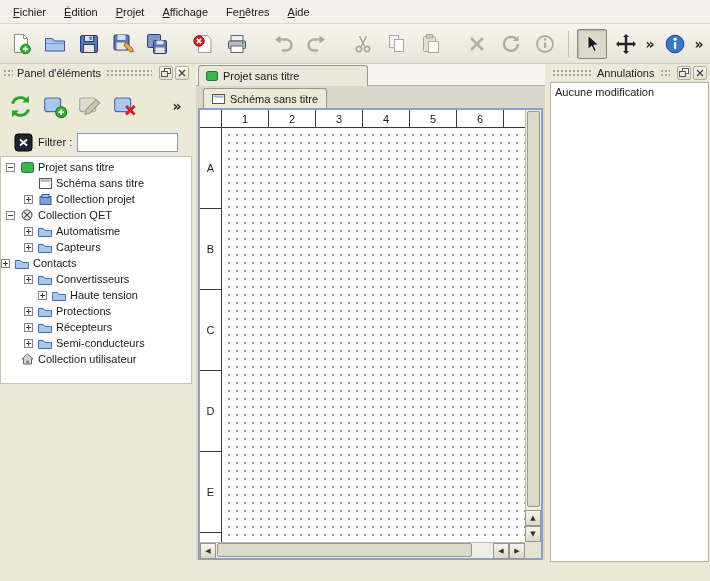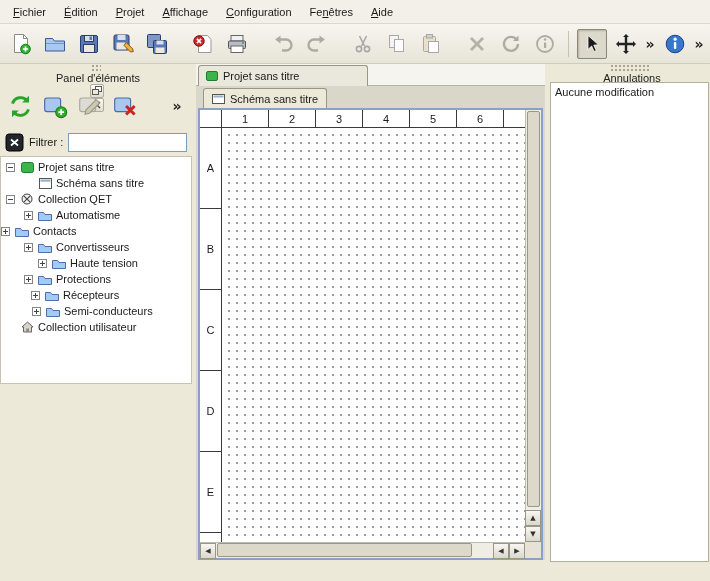--- a/index.html
+++ b/index.html
@@ -23,37 +23,37 @@
   .tbtn { width:30px; height:30px; display:flex; align-items:center; justify-content:center;
     margin:0 2px; border:1px solid transparent; border-radius:2px; flex:none; }
   .tbtn.pressed { border:1px solid #8a8678; background:#dcd8ca; box-shadow:inset 1px 1px 2px rgba(0,0,0,.18); }
   .tgap { width:12px; flex:none; }
   .tsep { width:1px; height:26px; background:#c6c2b2; margin:0 6px; flex:none; }
   .chev { font-family:"DejaVu Sans",sans-serif; font-size:14px; font-weight:bold; color:#222;
     width:14px; text-align:center; flex:none; }
   .tright { margin-left:auto; display:flex; align-items:center; }
 
   
-  .dock-title { height:18px; display:flex; align-items:center; padding:0 3px;flex-direction:column; }
+  .dock-title { height:18px; display:flex; align-items:center; padding:0 3px; }
   .grip { height:8px; background-image:radial-gradient(#a8a494 1px, transparent 1px);
     background-size:4px 4px; flex:none; }
   .grip.fill { flex:1; margin:0 5px; }
   .dock-btn { width:14px; height:14px; border:1px solid #b0ac9c; border-radius:2px;
     background:linear-gradient(#fbfaf6,#e0dccf); display:flex; align-items:center; justify-content:center;
     margin-left:2px; flex:none; }
   .dock-title-label { white-space:nowrap; color:#222; }
 
   
   .dock-left { position:absolute; left:0; top:64px; width:192px; height:517px; }
   .panel-tools { position:absolute; left:0; top:20px; width:192px; height:44px;
     display:flex; align-items:center; padding:0 4px; }
   .ptbtn { width:32px; height:32px; display:flex; align-items:center; justify-content:center;
     margin-right:3px; flex:none; }
   .filter-row { position:absolute; left:0; top:66px; width:192px; height:24px;
-    display:flex; align-items:center; padding:0 5px; }
+    display:flex; align-items:center; padding:0 14px; }
   .filter-clear-btn { width:19px; height:19px; margin-right:5px; display:flex;
     align-items:center; justify-content:center; flex:none; }
   .filter-label { margin-right:5px; white-space:nowrap; }
   .filter-input { flex:1; min-width:0; height:19px; border:1px solid #7f9db9; background:#fff;
     font:inherit; padding:0 3px; }
   .tree { position:absolute; left:0; top:92px; width:192px; height:228px; background:#fff;
     border:1px solid #c8c4b4; overflow:hidden; padding-top:2px; }
   .tree-row { height:16px; display:flex; align-items:center; white-space:nowrap; }
   .exp { width:9px; height:9px; border:1px solid #848484; background-color:#fff; margin-right:4px; flex:none; }
   .exp.minus { background-image:linear-gradient(#444,#444);
@@ -115,21 +115,20 @@
 </head>
 <body>
 
 <div class="app">
 
   <div class="menubar">
       <div class="menu-item"><u>F</u>ichier</div>
       <div class="menu-item"><u>É</u>dition</div>
       <div class="menu-item"><u>P</u>rojet</div>
       <div class="menu-item"><u>A</u>ffichage</div>
-      <div class="menu-item"><u>C</u>onfiguration</div>
       <div class="menu-item">Fe<u>n</u>êtres</div>
       <div class="menu-item"><u>A</u>ide</div>
     </div>
 
   <div class="toolbar">
     <div class="tbtn">
       <svg width="22" height="22" viewBox="0 0 22 22">
           <path d="M4.5 1.5h9l4 4v14h-13z" fill="#fff" stroke="#8a8a8a"></path>
           <path d="M13.5 1.5v4h4" fill="none" stroke="#8a8a8a"></path>
           <circle cx="15.5" cy="16" r="4.8" fill="#2db42d" stroke="#187a18"></circle>
@@ -329,39 +328,58 @@
         <div class="tree-row" style="padding-left: 23px;">
           <span class="exp none"></span>
           <span class="tree-ic">
             <svg width="13" height="11" viewBox="0 0 13 11">
               <rect x="0.5" y="0.5" width="12" height="10" fill="#fff" stroke="#555"></rect>
               <rect x="1.5" y="1.5" width="10" height="2.2" fill="#9ab0cc"></rect>
             </svg>
           </span>
           <span>Schéma sans titre</span>
         </div>
+        <div class="tree-row" style="padding-left: 23px;">
+          <span class="exp plus"></span>
+          <span class="tree-ic">
+            <svg width="13" height="11" viewBox="0 0 13 11">
+              <rect x="1" y="2.5" width="11" height="8" fill="#7aa0e0" stroke="#3a5a9a"></rect>
+              <rect x="3" y="0.5" width="7" height="3" fill="#a8c0ec" stroke="#3a5a9a"></rect>
+            </svg>
+          </span>
+          <span>Collection projet</span>
+        </div>
         <div class="tree-row" style="padding-left: 5px;">
           <span class="exp minus"></span>
           <span class="tree-ic">
             <svg width="12" height="12" viewBox="0 0 12 12">
               <circle cx="6" cy="6" r="5" fill="#f0f0f0" stroke="#444"></circle>
               <path d="M2.8 2.8l6.4 6.4M9.2 2.8L2.8 9.2" stroke="#444" stroke-width="1.1"></path>
             </svg>
           </span>
           <span>Collection QET</span>
         </div>
         <div class="tree-row" style="padding-left: 23px;">
           <span class="exp plus"></span>
           <span class="tree-ic">
             <svg width="14" height="11" viewBox="0 0 14 11">
               <path d="M0.5 2.5h5l1.5 2h6.5v6h-13z" fill="#a6c8f4" stroke="#4a70ae"></path>
             </svg>
           </span>
           <span>Automatisme</span>
         </div>
+        <div class="tree-row" style="padding-left: 23px;">
+          <span class="exp plus"></span>
+          <span class="tree-ic">
+            <svg width="14" height="11" viewBox="0 0 14 11">
+              <path d="M0.5 2.5h5l1.5 2h6.5v6h-13z" fill="#a6c8f4" stroke="#4a70ae"></path>
+            </svg>
+          </span>
+          <span>Capteurs</span>
+        </div>
         <div class="tree-row" style="">
           <span class="exp plus"></span>
           <span class="tree-ic">
             <svg width="14" height="11" viewBox="0 0 14 11">
               <path d="M0.5 2.5h5l1.5 2h6.5v6h-13z" fill="#a6c8f4" stroke="#4a70ae"></path>
             </svg>
           </span>
           <span>Contacts</span>
         </div>
         <div class="tree-row" style="padding-left: 23px;">
@@ -384,30 +402,30 @@
         </div>
         <div class="tree-row" style="padding-left: 23px;">
           <span class="exp plus"></span>
           <span class="tree-ic">
             <svg width="14" height="11" viewBox="0 0 14 11">
               <path d="M0.5 2.5h5l1.5 2h6.5v6h-13z" fill="#a6c8f4" stroke="#4a70ae"></path>
             </svg>
           </span>
           <span>Protections</span>
         </div>
-        <div class="tree-row" style="padding-left: 30px;">
+        <div class="tree-row" style="padding-left: 23px;">
           <span class="exp plus"></span>
           <span class="tree-ic">
             <svg width="14" height="11" viewBox="0 0 14 11">
               <path d="M0.5 2.5h5l1.5 2h6.5v6h-13z" fill="#a6c8f4" stroke="#4a70ae"></path>
             </svg>
           </span>
           <span>Récepteurs</span>
         </div>
-        <div class="tree-row" style="padding-left: 31px;">
+        <div class="tree-row" style="padding-left: 23px;">
           <span class="exp plus"></span>
           <span class="tree-ic">
             <svg width="14" height="11" viewBox="0 0 14 11">
               <path d="M0.5 2.5h5l1.5 2h6.5v6h-13z" fill="#a6c8f4" stroke="#4a70ae"></path>
             </svg>
           </span>
           <span>Semi-conducteurs</span>
         </div>
         <div class="tree-row" style="padding-left: 5px;">
           <span class="exp none"></span>

